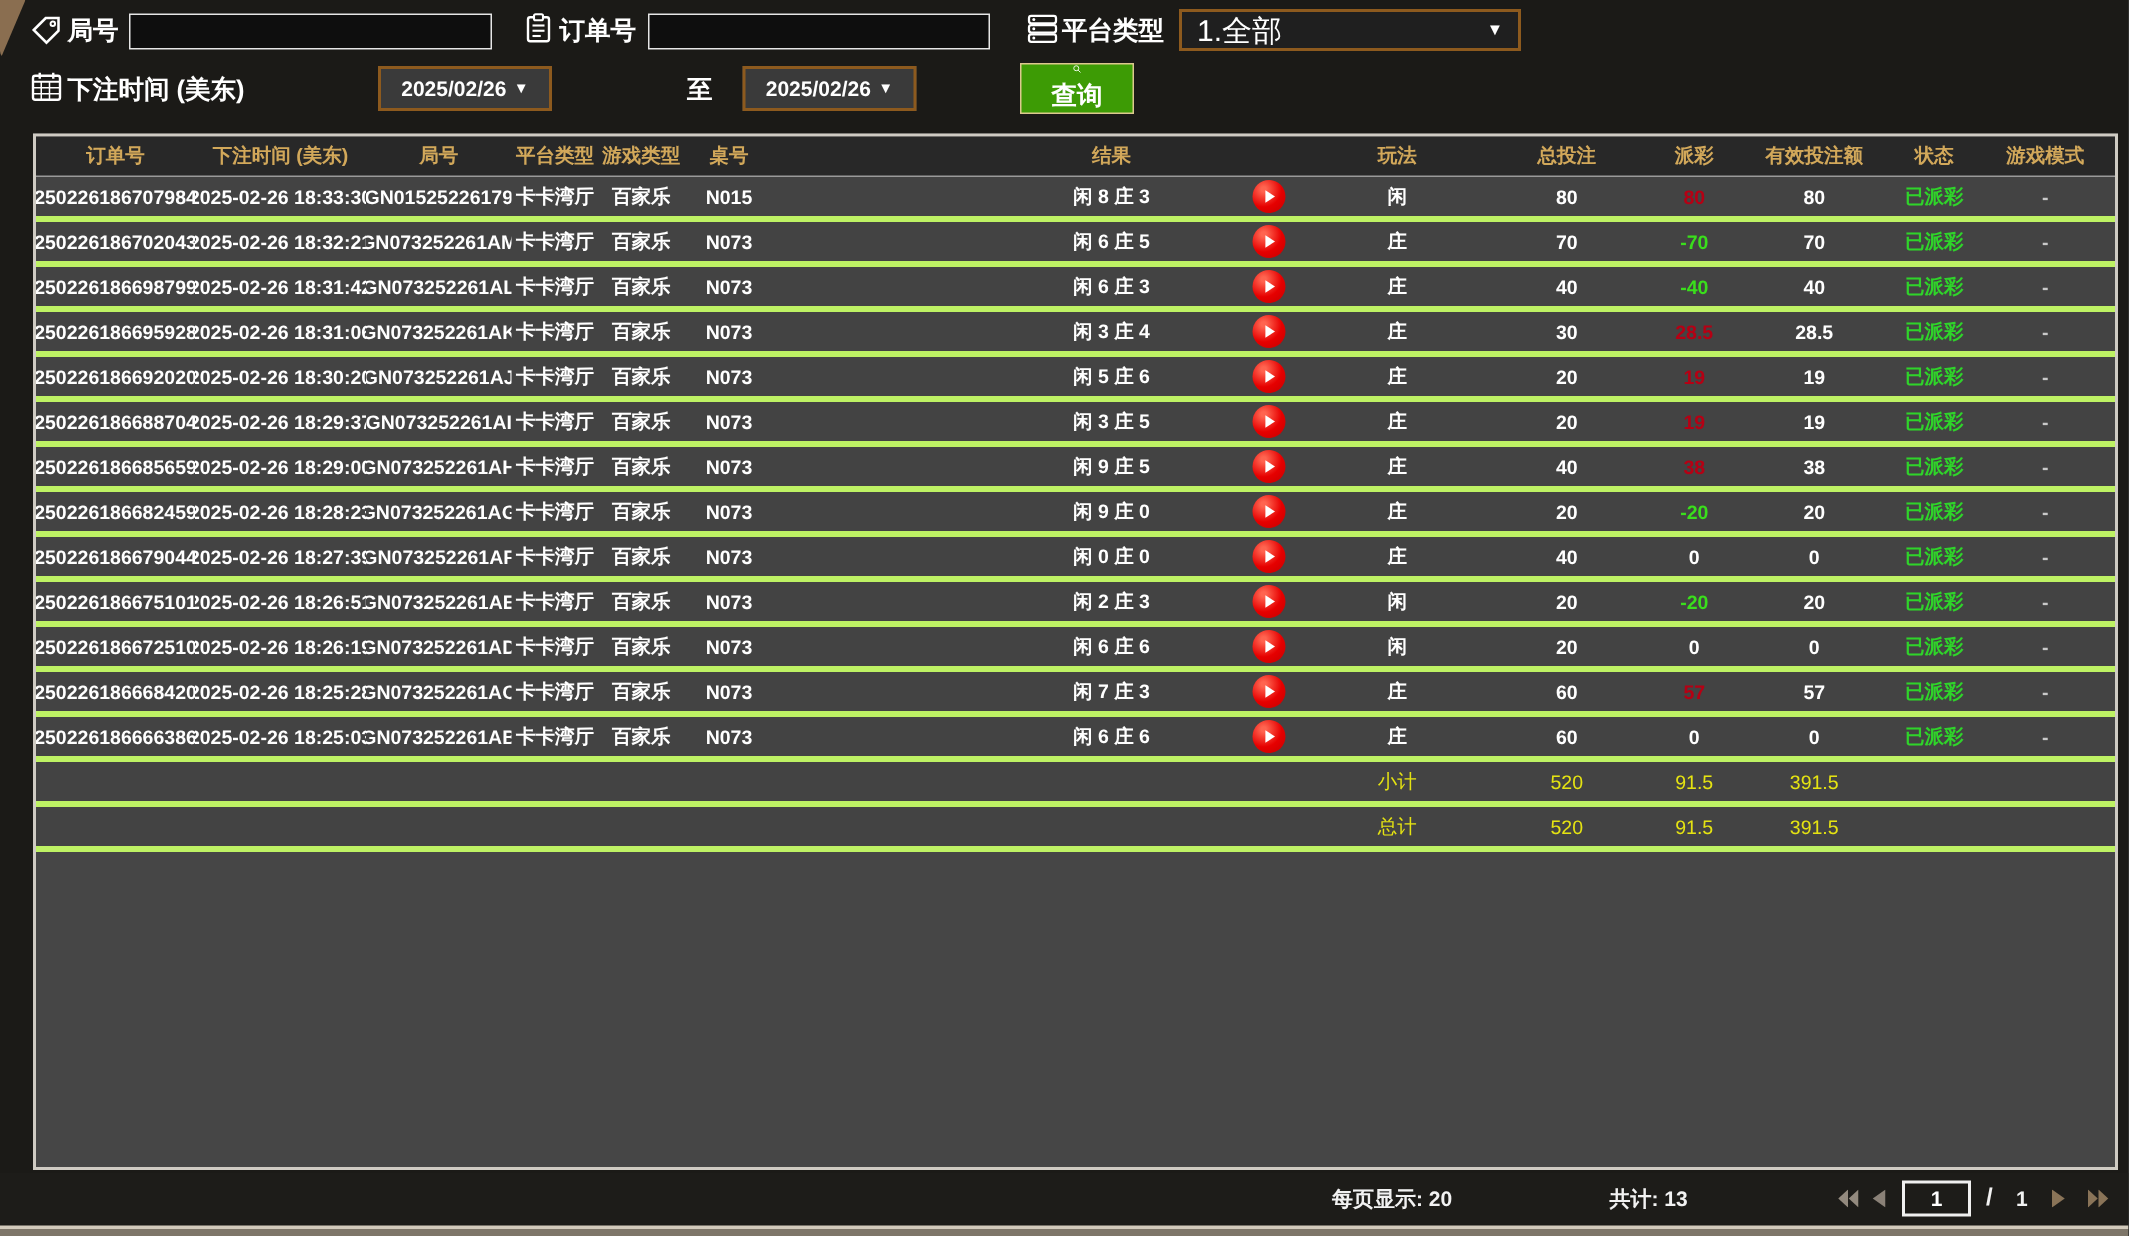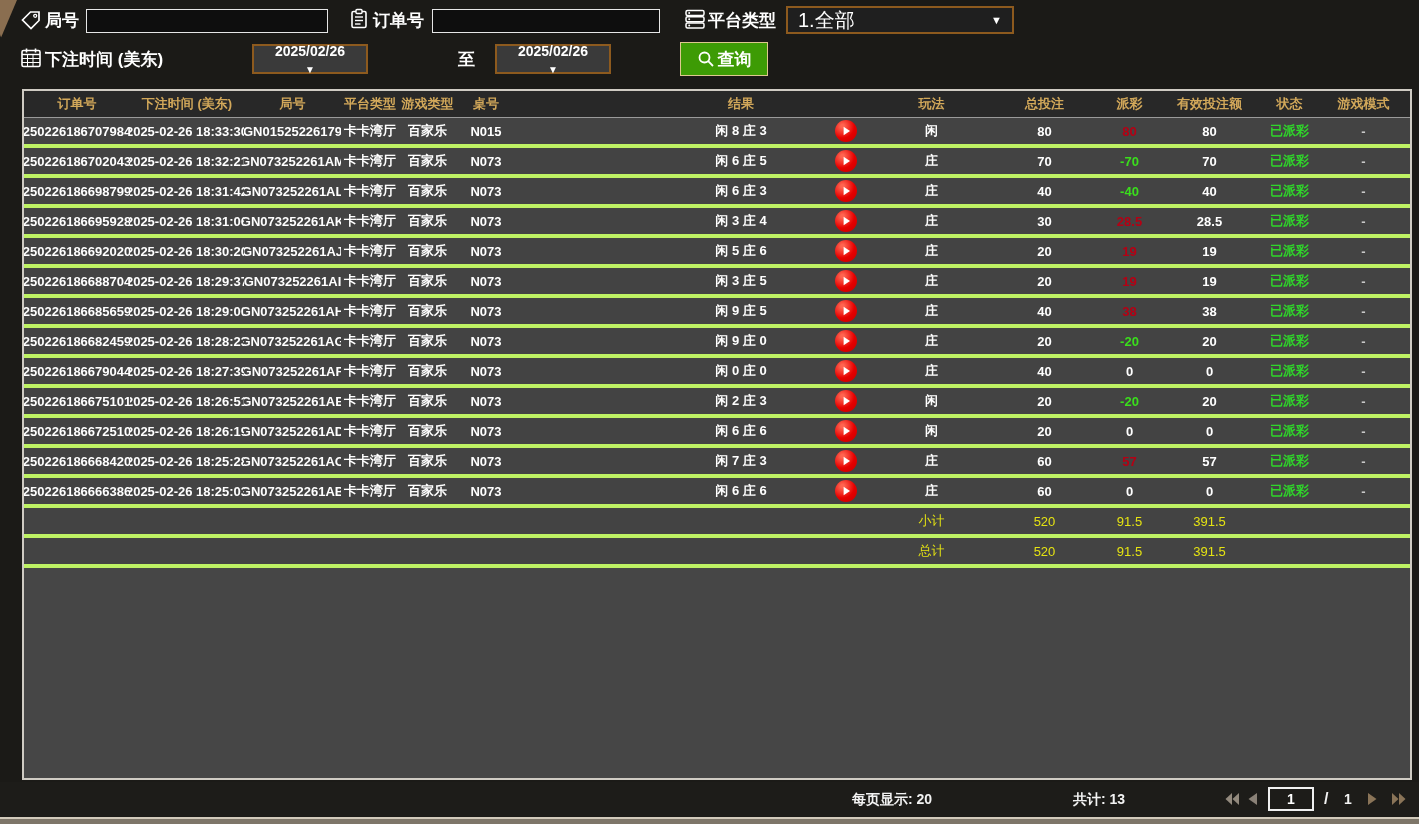--- a/index.html
+++ b/index.html
@@ -14,26 +14,26 @@
   .f-label { position:absolute; font-weight:bold; font-size:17px; color:#fff; white-space:nowrap; }
   .f-icon  { position:absolute; width:22px; height:22px; }
   .text-input { position:absolute; height:24px; background:#0e0e0e; border:1px solid #e6e6e6;
     color:#fff; font-size:14px; padding:0 6px; outline:none; }
   .dropdown { position:absolute; left:786px; top:6px; width:228px; height:28px; background:#1f1f1f;
     border:2px solid #8d5a1e; display:flex; align-items:center; padding:0 10px; cursor:pointer; }
   .dropdown .val { flex:1; font-size:20px; color:#fff; }
   .dropdown .caret { font-size:11px; color:#fff; }
   .datepicker { position:absolute; top:44px; width:116px; height:30px; background:#3a3a3a;
     border:2px solid #8d5a1e; display:flex; align-items:center; justify-content:center;
-    gap:5px; font-weight:bold; font-size:14px; color:#fff; cursor:pointer;flex-direction:column; }
+    gap:5px; font-weight:bold; font-size:14px; color:#fff; cursor:pointer; }
   .datepicker .caret { font-size:10px; }
   .to-label { position:absolute; left:458px; top:48px; font-weight:bold; font-size:17px; }
-  .search-btn { position:absolute; left:680px; top:42px; width:88px; height:34px;
+  .search-btn { position:absolute; left:680px; top:42px; width:76px; height:34px;
     background:#3d9b05; border:1px solid #ddc88e; display:flex; align-items:center;
-    justify-content:center; gap:3px; color:#fff; font-size:17px; font-weight:bold; cursor:pointer; }
+    justify-content:center; gap:3px; color:#fff; font-size:17px; font-weight:bold; cursor:pointer;flex-direction:column; }
 
   
   .table-wrap { position:absolute; left:22px; top:89px; width:1390px; height:691px;
     background:#464646; border:2px solid #cfcbc3; overflow:hidden; }
   .tr { display:flex; height:30px; border-bottom:4px solid #bef264; background:#434343; }
   .thead { display:flex; height:27px; background:#282828; border-bottom:1px solid #9a9a9a; }
   .td, .th { flex:0 0 auto; display:flex; align-items:center; justify-content:center;
     font-size:13px; font-weight:600; white-space:nowrap; overflow:hidden; }
   .th { color:#d2a85a; font-weight:bold; font-size:13px; }
   .c0{width:106px} .c1{width:114px} .c2{width:97px} .c3{width:58px} .c4{width:57px}
@@ -483,21 +483,21 @@
     <div class="td c9">总计</div>
     <div class="td c10">520</div>
     <div class="td c11">91.5</div>
     <div class="td c12">391.5</div>
     <div class="td c13"></div>
       <div class="td c14"></div>
   </div>
 </div>
 
 <div class="pagebar">
-  <span class="txt" style="left:852px;text-align:right;">每页显示: 20</span>
+  <span class="txt" style="left:888px;text-align:right;">每页显示: 20</span>
   <span class="txt" style="left:1073px;">共计: 13</span>
 
   <svg class="pg-icon" style="left:1225px;" viewBox="0 0 14 12">
     <polygon points="7,0 7,12 0.5,6" fill="#938a7e"></polygon>
       <polygon points="14,0 14,12 7.5,6" fill="#938a7e"></polygon>
   </svg>
   <svg class="pg-icon" style="left:1248px; width:9px;" viewBox="0 0 9 12">
     <polygon points="9,0 9,12 0.5,6" fill="#8a8177"></polygon>
   </svg>
 

